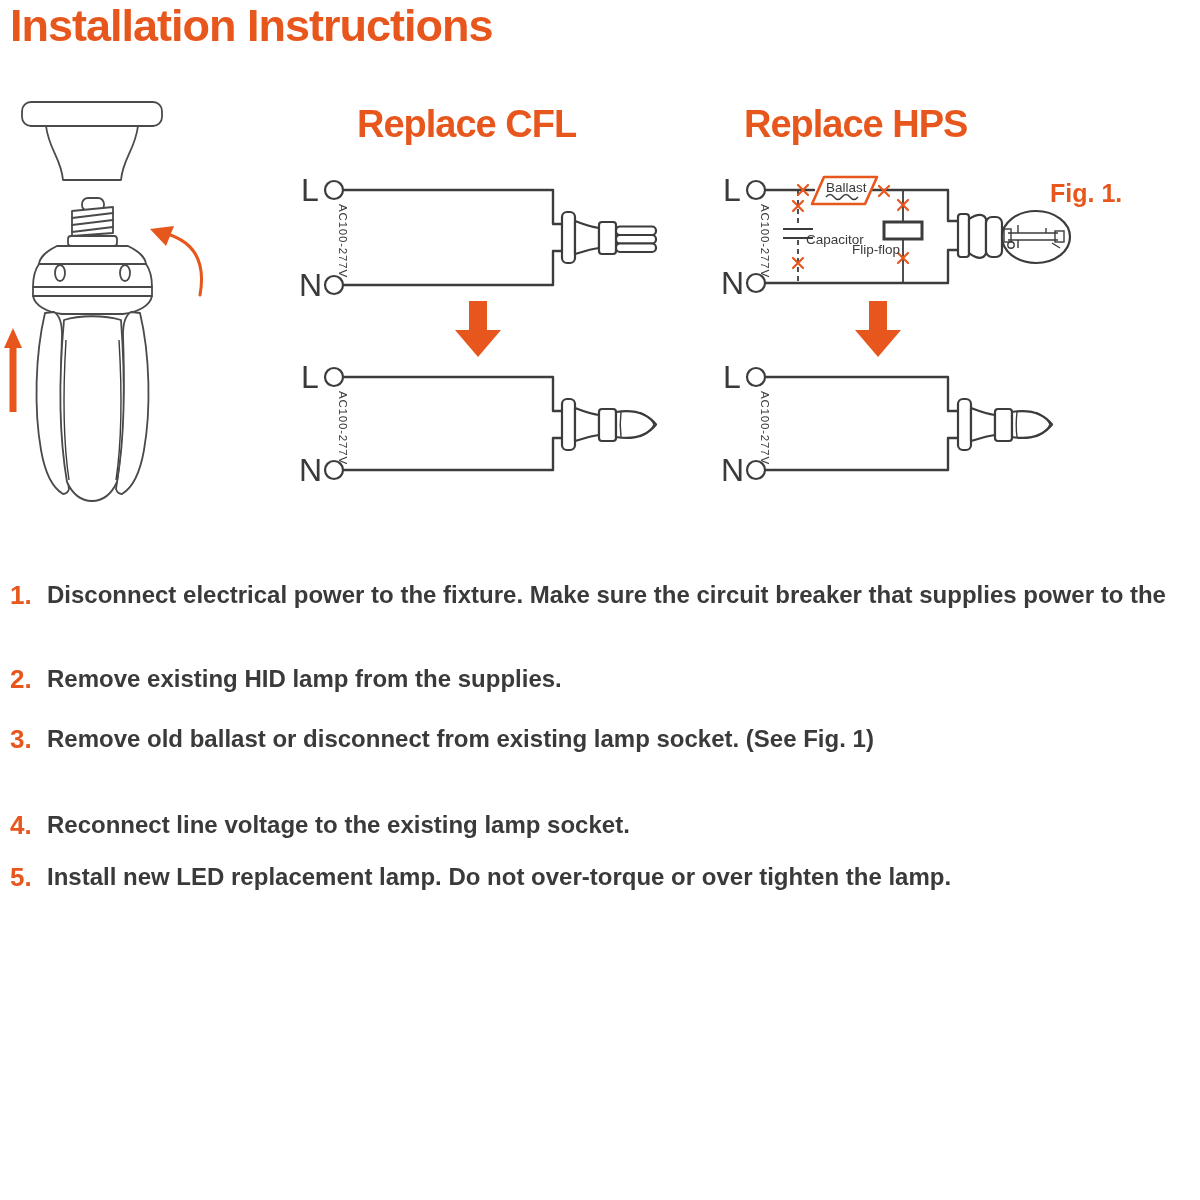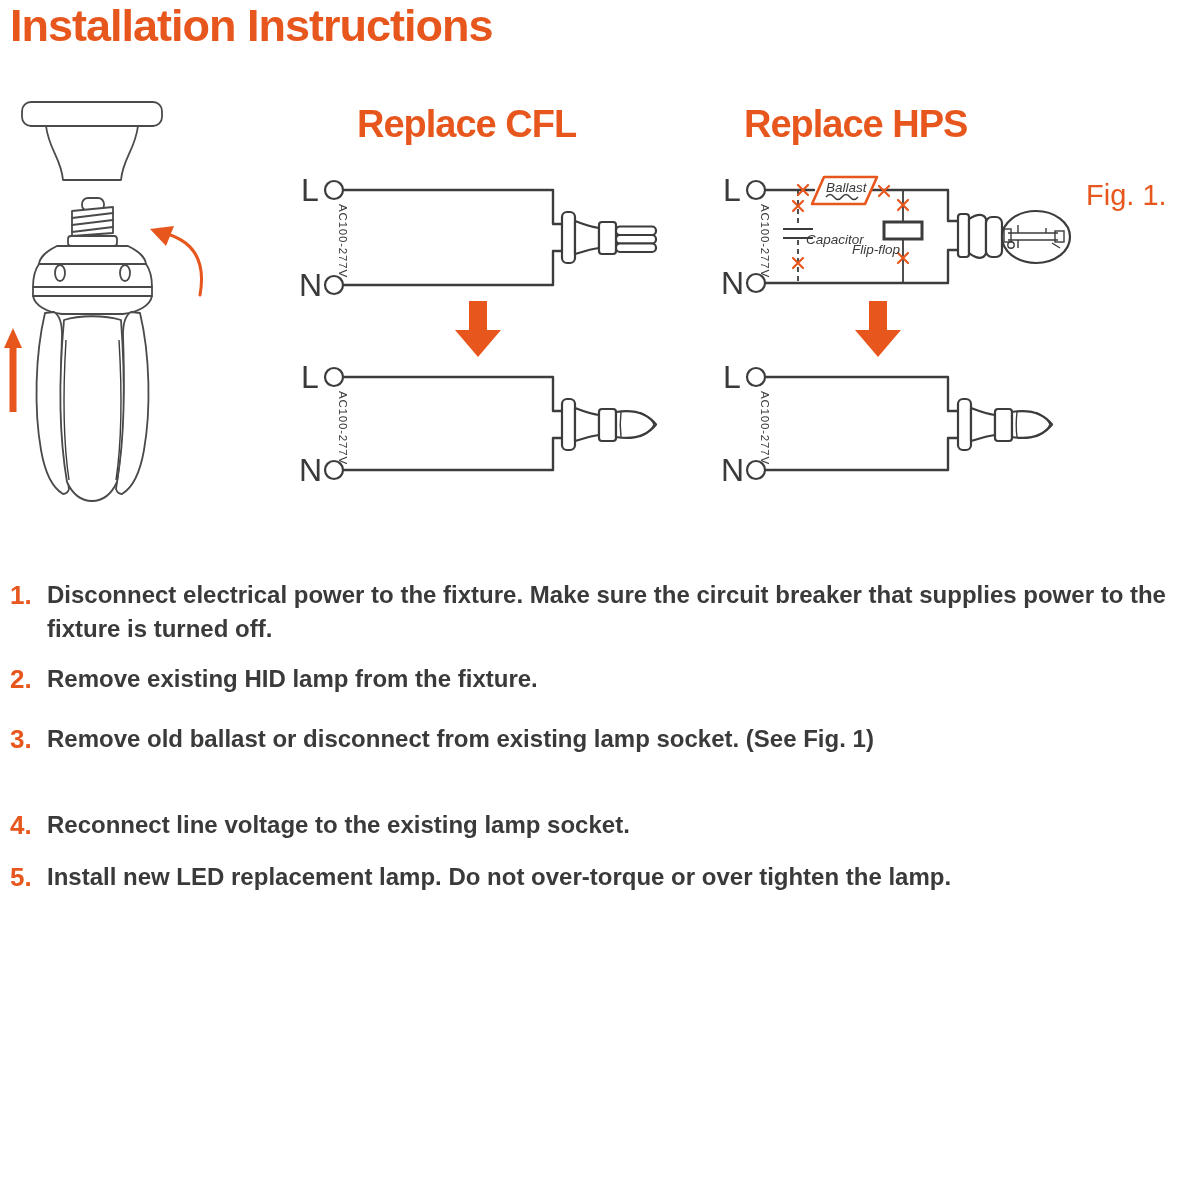--- a/index.html
+++ b/index.html
@@ -14,31 +14,31 @@
   }
   .abs{position:absolute;}
   .page-title{
     left:10px;top:0px;font-size:45px;font-weight:bold;color:var(--accent);
     letter-spacing:-1px;white-space:nowrap;
   }
   .section-heading{
     font-size:38px;font-weight:bold;color:var(--accent);white-space:nowrap;letter-spacing:-1px;
   }
   .fig-label{
-    left:1050px;top:179px;font-size:29px;font-weight:normal;color:var(--accent);white-space:nowrap;margin-left:36px;
+    left:1050px;top:179px;font-size:25px;font-weight:bold;color:var(--accent);white-space:nowrap;
   }
   .lbl-ln{
     font-size:32px;color:var(--text);font-weight:400;line-height:38px;
   }
   .lbl-ac{
     writing-mode:vertical-rl;font-size:11.5px;color:var(--text);letter-spacing:0.8px;
     white-space:nowrap;font-weight:400;
   }
   .lbl-comp{
-    font-size:13.5px;color:var(--text);white-space:nowrap;font-style:italic;
+    font-size:13.5px;color:var(--text);white-space:nowrap;
   }
   .lbl-ballast{left:826px;top:180px;}
   .lbl-capacitor{left:806px;top:208px;margin-top:24px;}
   .lbl-flipflop{left:852px;top:242px;}
   .step{
     position:absolute;left:10px;display:flex;gap:11px;width:1185px;
   }
   .step-num{
     font-size:26px;font-weight:bold;color:var(--accent);line-height:34px;flex:0 0 auto;min-width:26px;
   }
@@ -211,28 +211,27 @@
   <span class="abs lbl-ac" style="left:759px;top:391px;">AC100-277V</span>
 
   <span class="abs lbl-comp lbl-ballast">Ballast</span>
   <span class="abs lbl-comp lbl-capacitor">Capacitor</span>
   <span class="abs lbl-comp lbl-flipflop">Flip-flop</span>
 
   <div class="step" style="top:578px;">
     <span class="step-num">1.</span>
     <div class="step-text">
       <div>Disconnect electrical power to the fixture. Make sure the circuit breaker that supplies power to the</div>
-      <div>fixture is turned off.</div>
     </div>
   </div>
 
   <div class="step" style="top:662px;">
     <span class="step-num">2.</span>
     <div class="step-text">
-      <div>Remove existing HID lamp from the fixture.</div>
+      <div>Remove existing HID lamp from the supplies.</div>
     </div>
   </div>
 
   <div class="step" style="top:722px;">
     <span class="step-num">3.</span>
     <div class="step-text">
       <div>Remove old ballast or disconnect from existing lamp socket. (See Fig. 1)</div>
     </div>
   </div>
 

